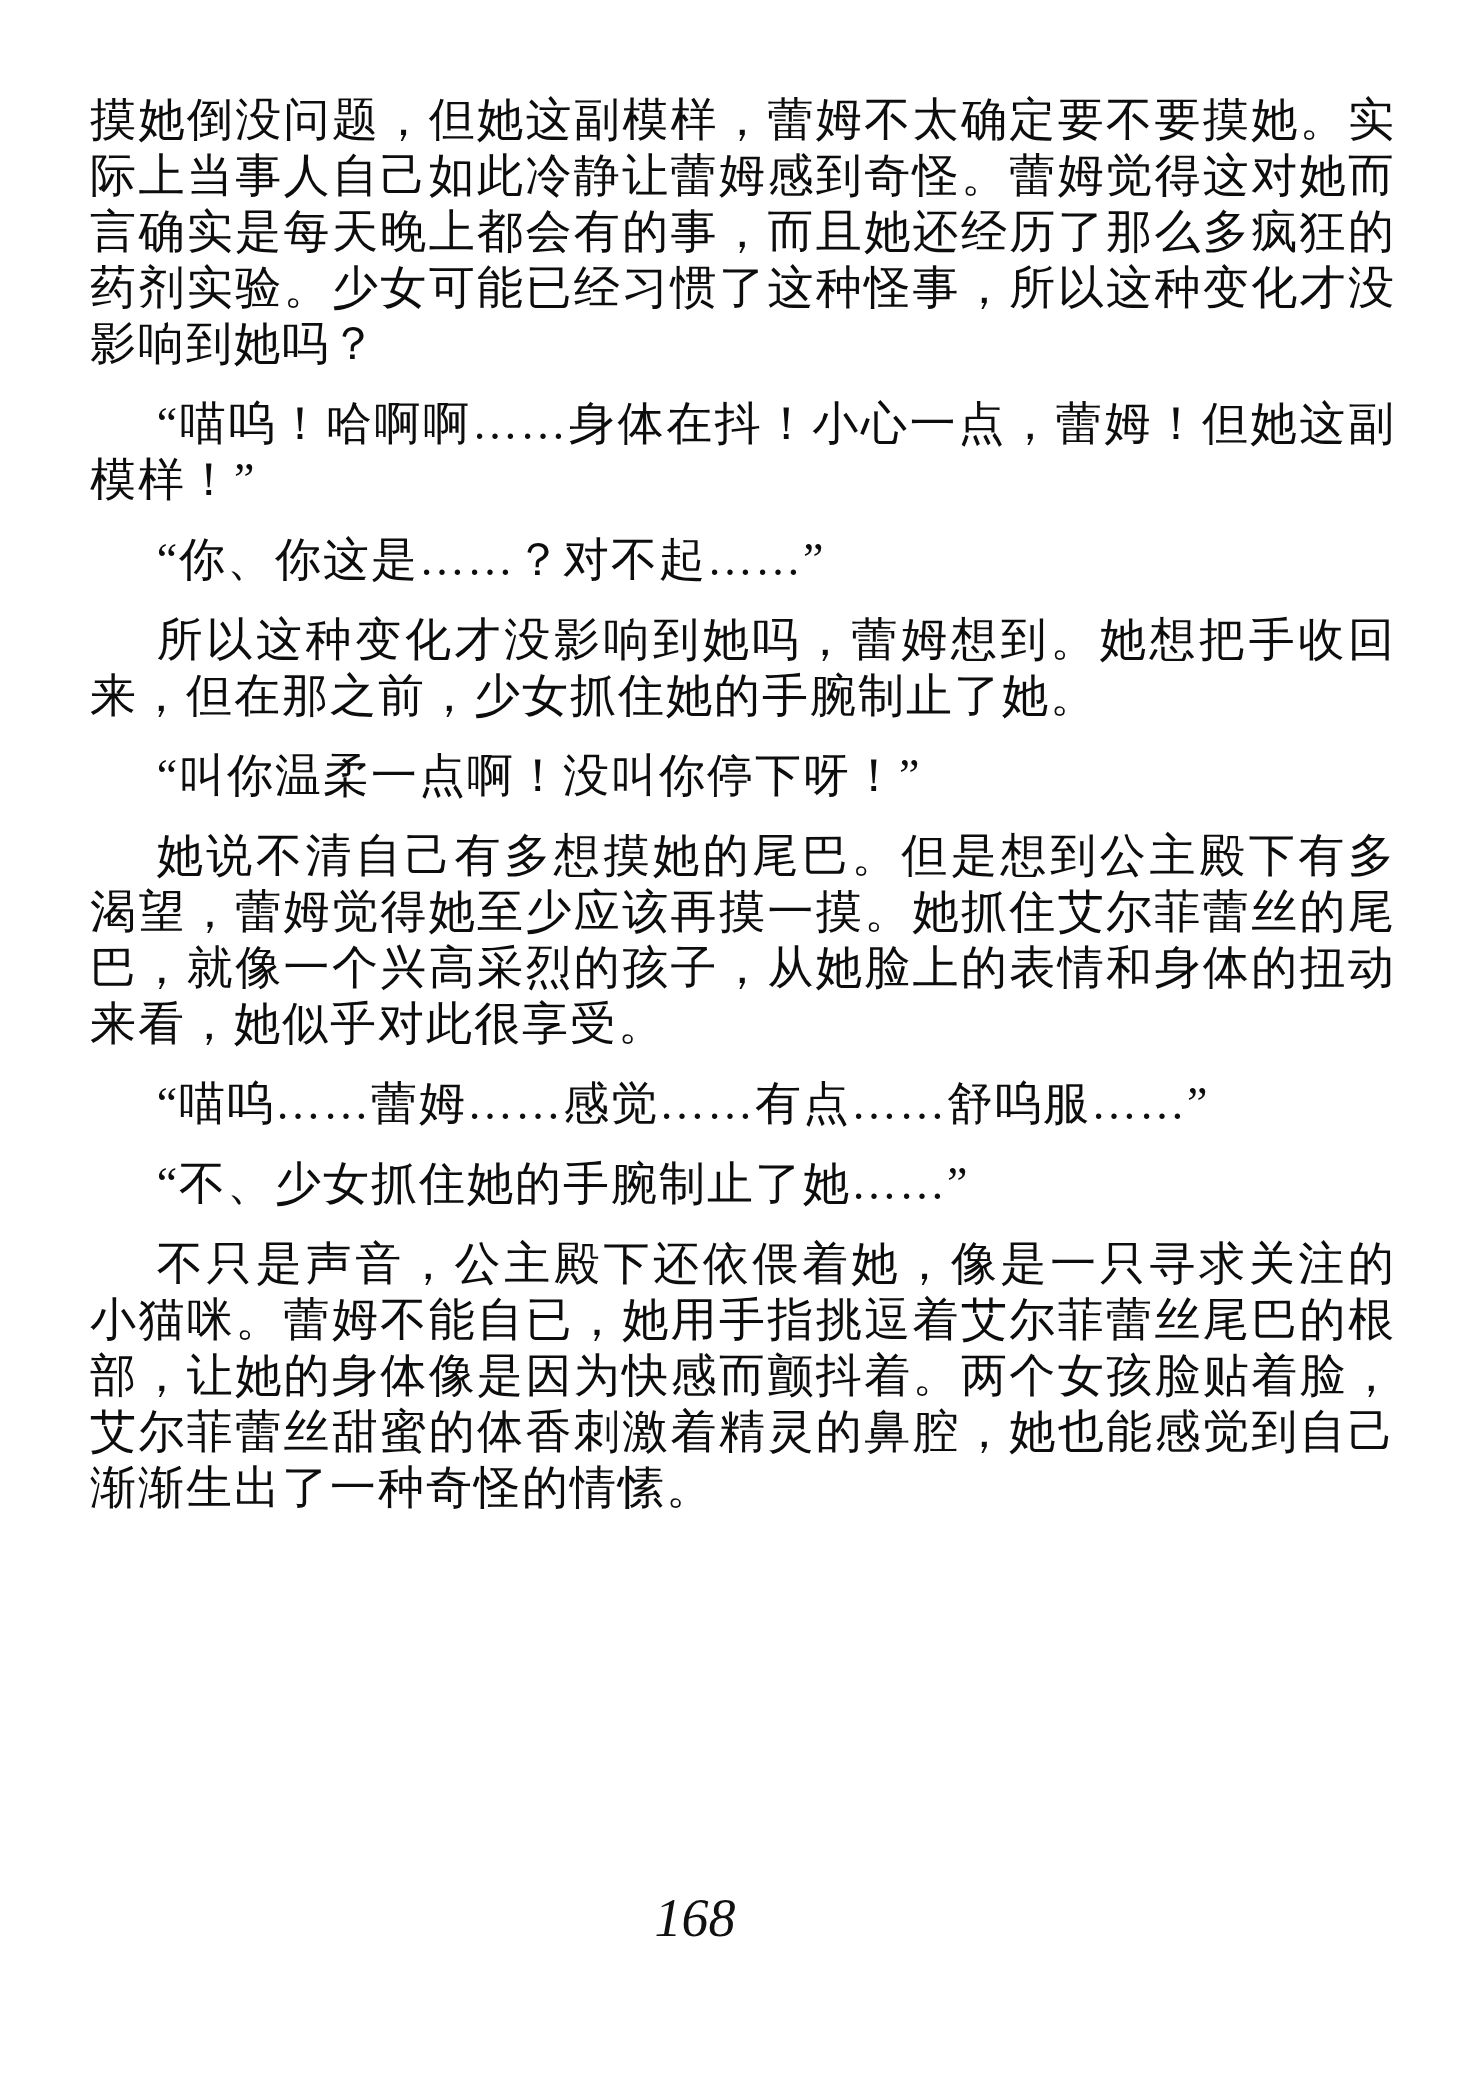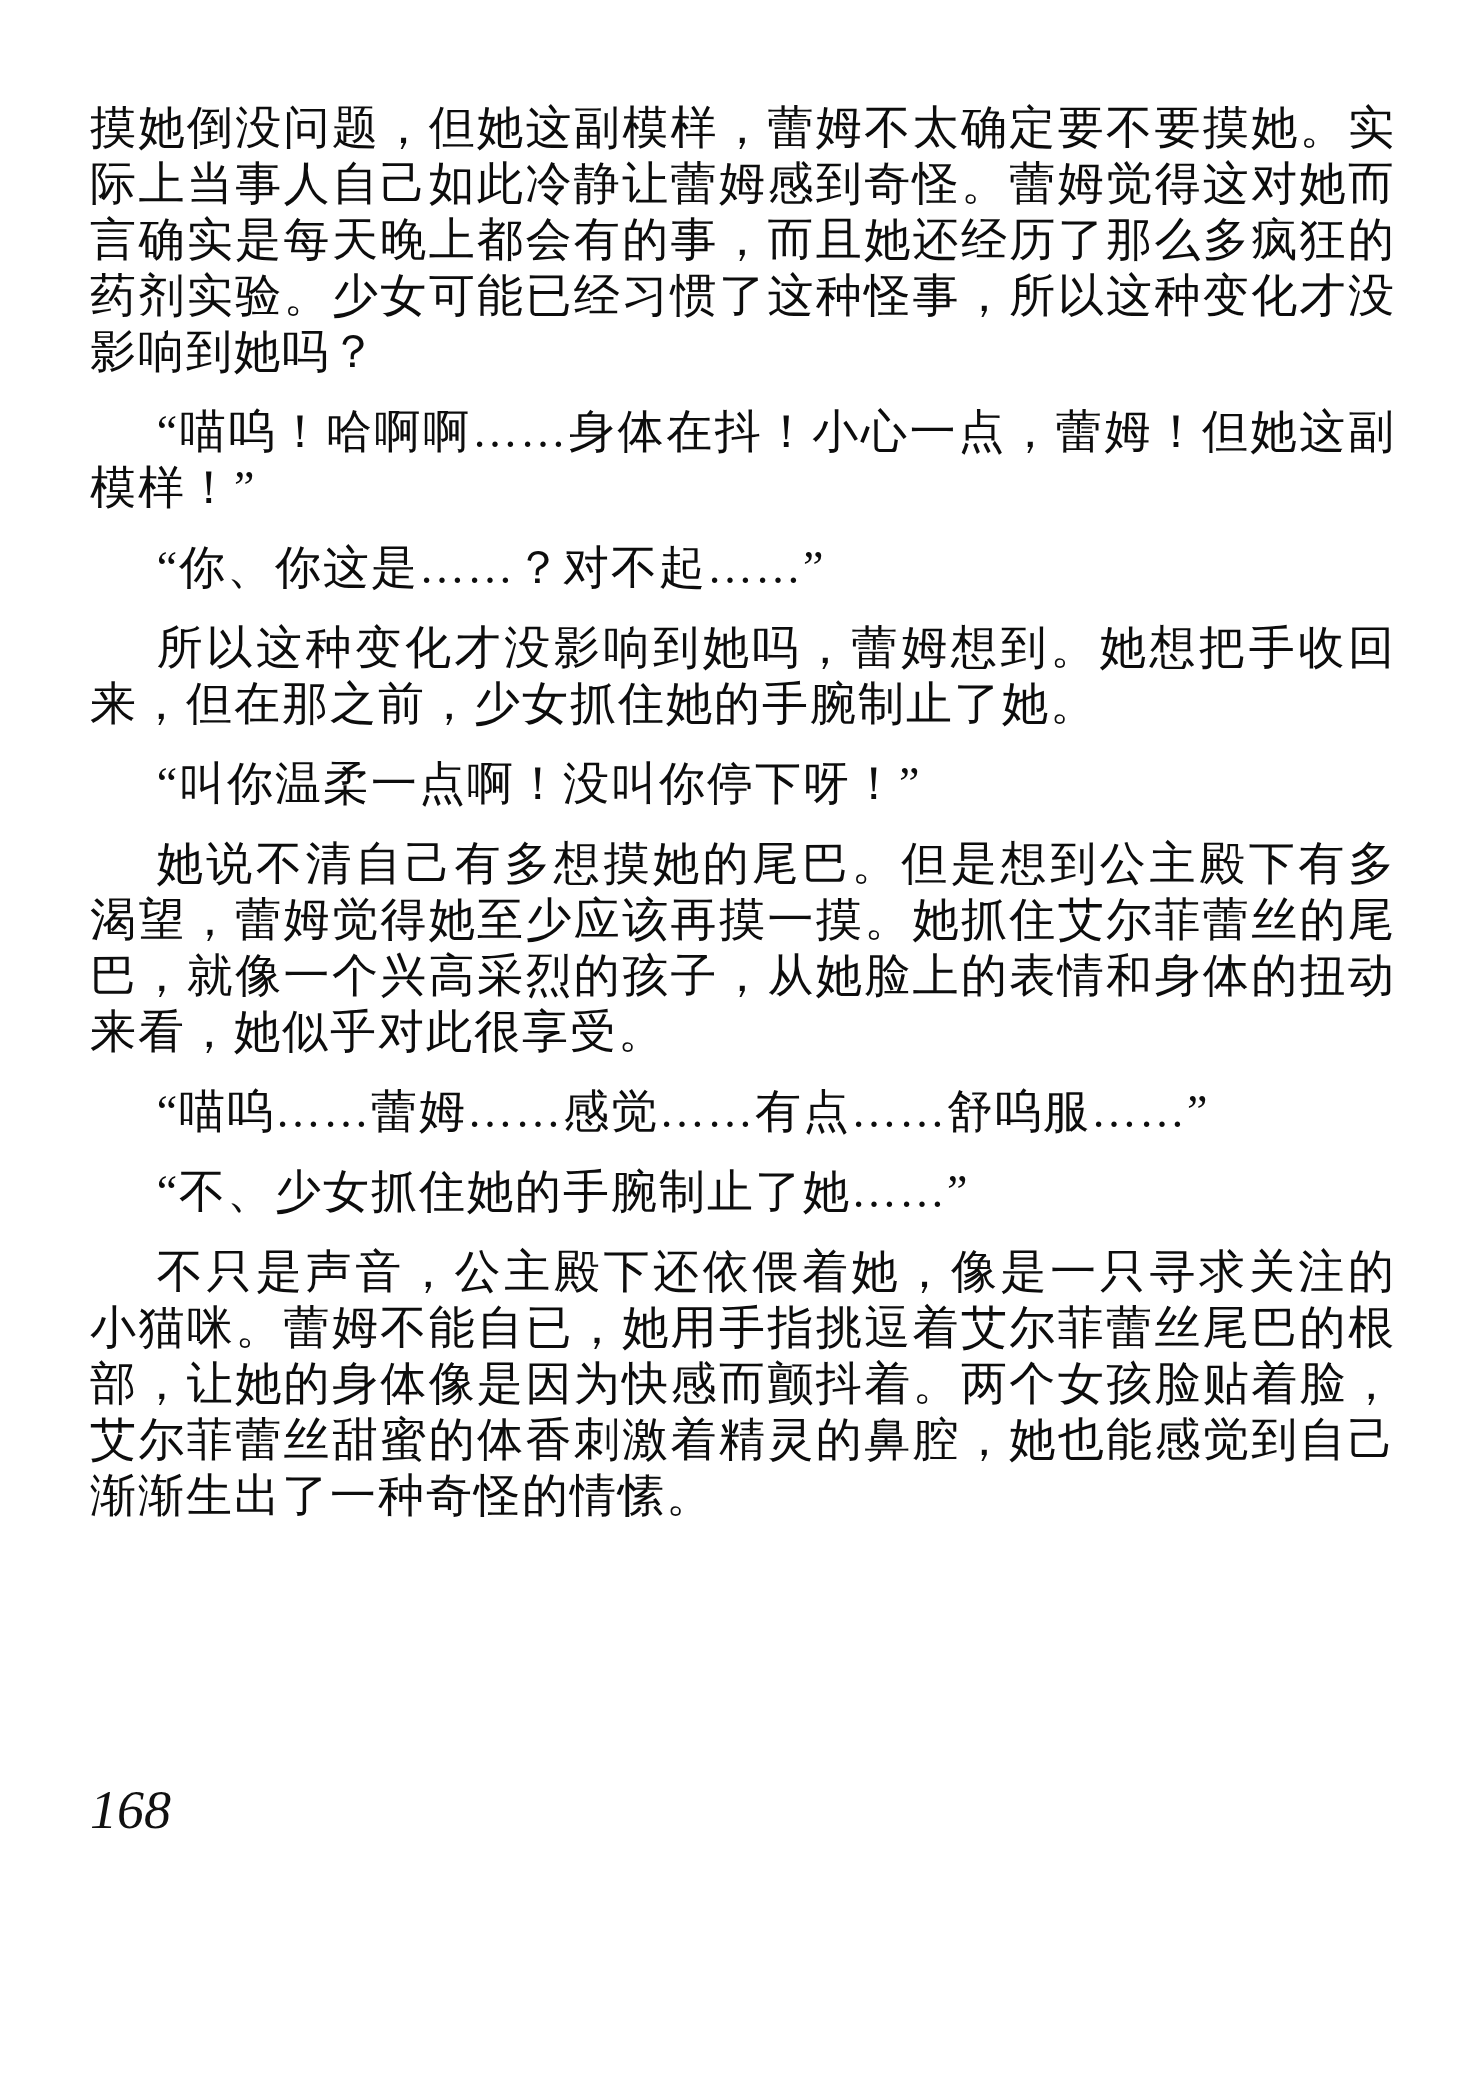--- a/index.html
+++ b/index.html
@@ -16,36 +16,37 @@
     font-family: "Liberation Serif", "DejaVu Serif", serif;
     color: #0d0d0d;
   }
   .text-block {
     position: absolute;
     left: 90px;
     top: 92px;
     width: 1306px;
   }
   p.para {
-    margin: 8px 0 24px 0;
+    margin: 0 0 24px 0;
     font-size: 46px;
     line-height: 56px;
     letter-spacing: 2px;
     text-align: justify;
     text-justify: inter-ideograph;
     word-break: break-all;
   }
   p.para.indent {
     text-indent: 1.45em;
   }
   .page-number {
     position: absolute;
-    top: 1780px;
+    top: 1888px;
     left: 90px;
     width: 1210px;
+    text-align: center;
     font-style: italic;
     font-size: 54px;
     line-height: 60px;
     color: #111111;
   }
 </style>
 </head>
 <body>
 
 <div class="page">

